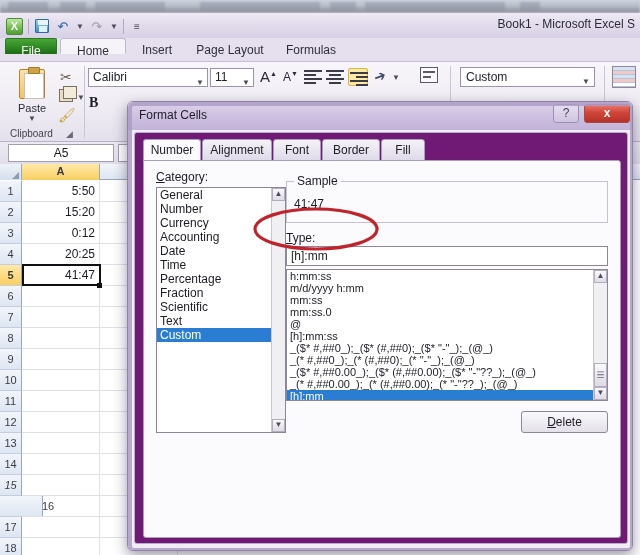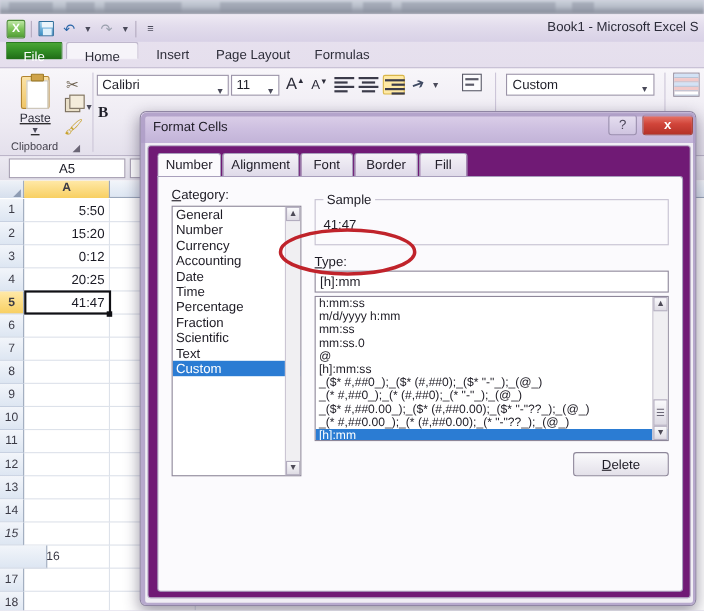--- a/index.html
+++ b/index.html
@@ -68,21 +68,21 @@
   
   #ribbon {
     position:absolute; left:0; top:48px; width:640px; height:81px;
     background:linear-gradient(180deg,#f8f6fa 0%,#eeebf3 60%,#e4e0ec 100%);
     border-top:1px solid #c6bfd3;
     border-bottom:1px solid #b9b1c6;
   }
   .rgroup-sep{position:absolute;top:4px;width:1px;height:72px;background:#ccc5d8;}
   .glabel{position:absolute;bottom:2px;font-size:10px;color:#45424e;}
   
-  #paste-btn{position:absolute;left:10px;top:5px;width:44px;height:58px;text-align:center;text-decoration:underline;}
+  #paste-btn{position:absolute;left:10px;top:5px;width:44px;height:58px;text-align:center;}
   .clipboard-ico{
     width:26px;height:30px;margin:2px auto 0;border:1px solid #b2842f;border-radius:2px;
     background:linear-gradient(180deg,#fbe3a8,#efc567);position:relative;
   }
   .clipboard-ico::before{content:"";position:absolute;left:4px;top:3px;width:18px;height:24px;background:#fff;border:1px solid #c9c3b6;}
   .clipboard-ico::after{content:"";position:absolute;left:8px;top:-3px;width:10px;height:5px;background:#cfa34a;border:1px solid #a07c27;border-radius:1px;}
   #paste-label{font-size:11px;color:#2e2e3a;margin-top:3px;}
   .scissors{position:absolute;left:60px;top:7px;font-size:14px;color:#6b5f4d;}
   .copy-ico{position:absolute;left:59px;top:27px;width:14px;height:13px;border:1px solid #7b6f5f;background:#e9dfc8;}
   .copy-ico::after{content:"";position:absolute;left:3px;top:-4px;width:12px;height:11px;border:1px solid #7b6f5f;background:#f4ecdb;}
@@ -196,21 +196,21 @@
   #dtab-alignment{left:59px;width:70px;}
   #dtab-font{left:130px;width:48px;}
   #dtab-border{left:179px;width:58px;}
   #dtab-fill{left:238px;width:44px;}
   #dpanel{position:absolute;left:8px;top:27px;width:478px;height:378px;background:#fbfafd;border:1px solid #a89fbc;border-radius:0 3px 3px 3px;}
 
   .dlabel{position:absolute;font-size:12px;color:#1d1b24;}
   .ul{text-decoration:underline;}
   
   #cat-label{left:12px;top:9px;}
-  #catlist{position:absolute;left:12px;top:26px;width:118px;height:246px;background:#fff;border:1px solid #8d8699;overflow:hidden;}
+  #catlist{position:absolute;left:12px;top:26px;width:130px;height:246px;background:#fff;border:1px solid #8d8699;overflow:hidden;}
   .catitem{height:14px;line-height:14px;font-size:12px;padding-left:3px;color:#1d1b24;}
   .catitem.sel{background:#2b7cd3;color:#fff;}
   #catscroll{position:absolute;right:0;top:0;width:14px;height:244px;background:#f0eff2;border-left:1px solid #cbc6d3;}
   .sbtn{position:absolute;left:0;width:13px;height:13px;background:linear-gradient(180deg,#fafafc,#dedbe4);
     border:1px solid #b3adbf;text-align:center;line-height:10px;font-size:8px;color:#4d4a57;}
   .sbtn.up{top:0;} .sbtn.dn{bottom:0;}
 
   
   #sample-box{position:absolute;left:142px;top:20px;width:322px;height:42px;border:1px solid #c6c1d1;background:#fbfafd;}
   #sample-label{left:150px;top:13px;background:#fbfafd;padding:0 3px;}

